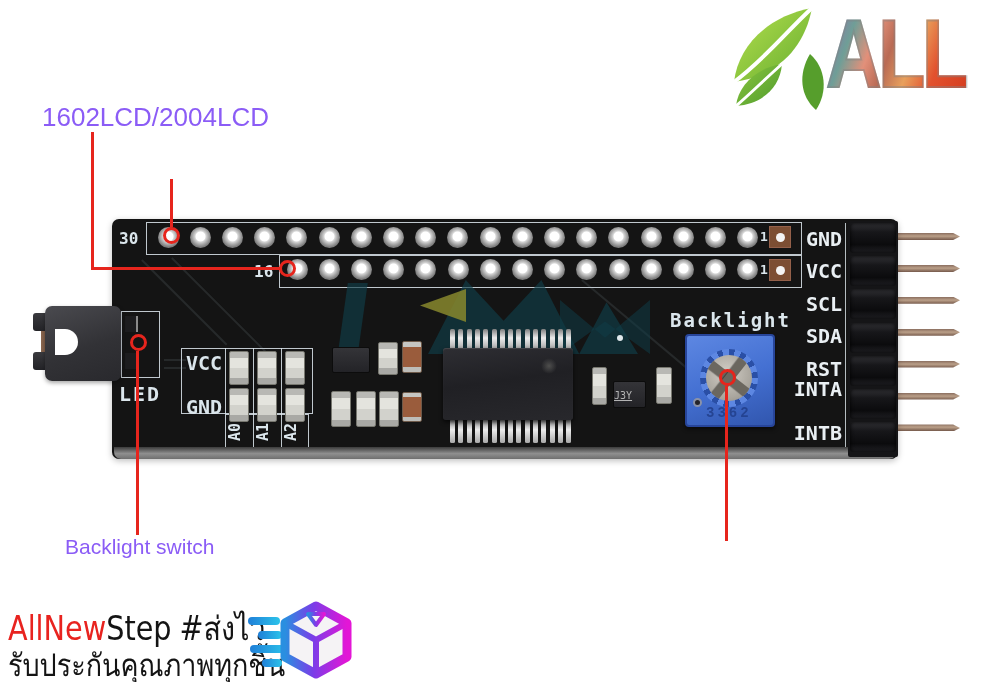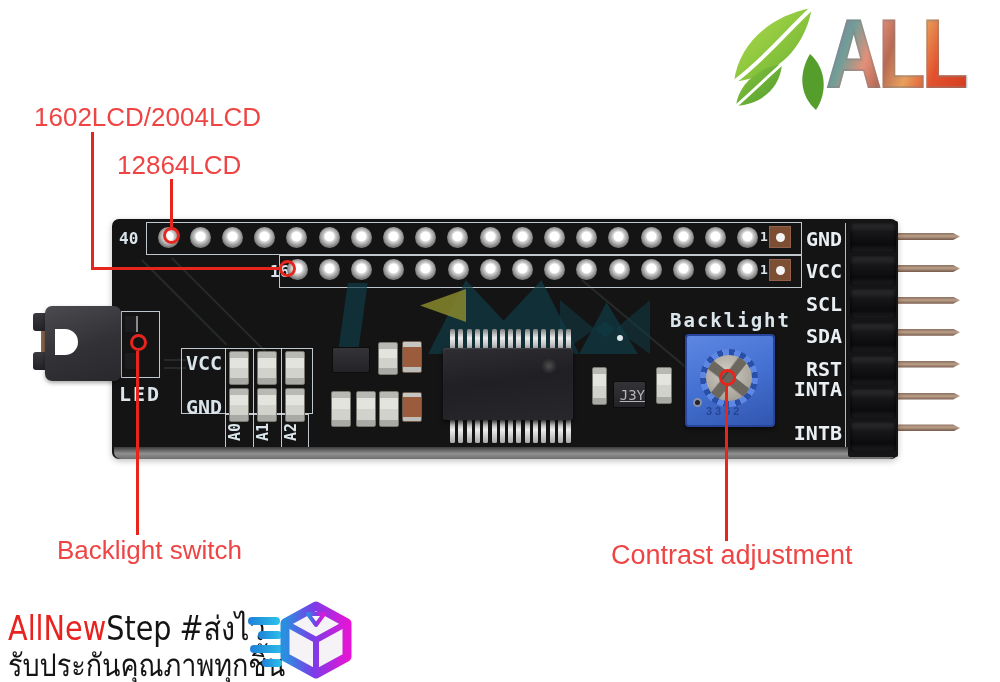--- a/index.html
+++ b/index.html
@@ -1,21 +1,21 @@
 <!DOCTYPE html>
 <html><head>
 <meta charset="utf-8">
 <style>
   html,body{margin:0;padding:0;background:#fff;}
   #stage{position:relative;width:1000px;height:682px;background:#ffffff;overflow:hidden;
          font-family:"Liberation Sans",sans-serif;}
   #stage *{position:absolute;box-sizing:border-box;}
 
   
-  .ann-text{color:#ef4444;font-size:26px;font-weight:500;letter-spacing:0;white-space:nowrap;z-index:60;}
+  .ann-text{color:#8b5cf6;font-size:26px;font-weight:500;letter-spacing:0;white-space:nowrap;z-index:60;margin-left:8px;}
   .red-line{background:#e6251d;z-index:55;}
   .red-circle{width:17px;height:17px;border:3px solid #e6251d;border-radius:50%;background:transparent;z-index:56;}
 
   
   #site-logo{left:726px;top:4px;width:270px;height:112px;z-index:30;}
   #logo-all{left:100px;top:2px;font-size:96px;font-weight:bold;line-height:1;letter-spacing:-4px;
     transform:scaleX(.80);transform-origin:left top;
     background:linear-gradient(115deg,#9a63b0 0%,#6f9e97 20%,#e2907a 34%,#b96a54 46%,#e8a05c 60%,#e2512e 76%,#d43c1f 100%);
     -webkit-background-clip:text;background-clip:text;color:transparent;
     -webkit-text-stroke:2px rgba(130,130,130,.45);}
@@ -48,21 +48,21 @@
      clip-path:polygon(100% 0,100% 100%,0 50%);z-index:1;}
 
   .hole{width:21px;height:21px;border-radius:50%;z-index:3;
     background:radial-gradient(circle at 50% 45%,#ffffff 0 4.5px,#d6d6d6 5.5px,#a8a8a8 8px,#7d7d7d 10.5px);}
   .pad-square{width:22px;height:22px;background:#7c4e33;border:1px solid #94604a;z-index:3;}
   .pad-square::after{content:"";position:absolute;left:6px;top:6px;width:9px;height:9px;border-radius:50%;background:#f4f4f4;}
 
   #row20-box{left:34px;top:3px;width:656px;height:33px;}
   #row16-box{left:167px;top:36px;width:523px;height:33px;}
   #row20-label{left:7px;top:10px;font-size:16px;}
-  #row16-label{left:158px;top:43px;font-size:16px;}
+  #row16-label{left:142px;top:43px;font-size:16px;}
   .pin1-label{left:646px;width:12px;font-size:13px;text-align:center;}
 
   #pcb-watermark{left:146px;top:77px;font-size:28px;font-weight:bold;white-space:nowrap;z-index:4;}
   #pcb-watermark .red{color:#c2201f;position:static;text-shadow:0 1px 1px #000;}
   #pcb-watermark .gray{color:#8e959b;position:static;text-shadow:0 1px 1px #000;}
 
   
   #led-box{left:9px;top:92px;width:39px;height:67px;}
   #led-label{left:7px;top:163px;font-size:20px;letter-spacing:2px;}
   .hdr-pin2{left:13px;width:13px;height:16px;background:#1c1c1e;border-right:2px solid #8a8a8a;z-index:3;}
@@ -87,33 +87,33 @@
     background:linear-gradient(172deg,#2e2e33,#202024 45%,#28282c);
     box-shadow:0 2px 4px rgba(0,0,0,.7), inset 0 1px 1px rgba(255,255,255,.12);}
   #chip::after{content:"";position:absolute;right:16px;top:10px;width:16px;height:16px;border-radius:50%;
     background:radial-gradient(circle,rgba(160,160,150,.35),rgba(160,160,150,0) 70%);}
   .chip-pin{width:5px;border-radius:1.5px;z-index:3;
     background:linear-gradient(180deg,#7e7e7e,#ececec 45%,#a8a8a8);}
   #silk-dot{left:505px;top:116px;width:6px;height:6px;border-radius:50%;background:#e0e8ec;z-index:3;}
 
   
   .sot{background:linear-gradient(180deg,#343438,#232327);border:1px solid #0c0c0c;border-radius:2px;z-index:3;
-       color:#b4b4b4;font-family:"DejaVu Sans Mono",monospace;font-size:14px;text-align:right;text-decoration:underline;}
+       color:#b4b4b4;font-family:"DejaVu Sans Mono",monospace;font-size:10px;text-align:left;text-decoration:underline;}
 
   
   #trimpot{left:573px;top:115px;width:90px;height:93px;border:2px solid #27459a;border-radius:4px;z-index:4;
     background:linear-gradient(160deg,#5d87e2,#4470d2 50%,#3156ae);box-shadow:0 2px 4px rgba(0,0,0,.6);}
   #pot-teeth{left:588px;top:130px;width:58px;height:58px;border-radius:50%;z-index:5;
     background:repeating-conic-gradient(#2a4fa6 0deg 12deg,#5d87e2 12deg 25.7deg);}
   #pot-dial{left:594px;top:136px;width:46px;height:46px;border-radius:50%;overflow:hidden;z-index:6;
     background:radial-gradient(circle at 45% 40%,#d2cec6,#aaa69e 65%,#8a867e);}
   .pot-slot{left:-4px;top:19px;width:54px;height:9px;background:#6b675f;box-shadow:0 1px 1px rgba(0,0,0,.4);}
   #pot-hole{left:581px;top:179px;width:9px;height:9px;border-radius:50%;background:#23232a;border:2px solid #8a92a8;z-index:6;}
-  #pot-code{left:594px;top:186px;font-size:11px;color:#23418e;z-index:6;opacity:.9;
-    font-family:Liberation Sans, sans-serif;font-weight:bold;letter-spacing:3px;}
+  #pot-code{left:594px;top:186px;font-size:14px;color:#23418e;z-index:6;opacity:.9;
+    font-family:Liberation Mono, monospace;font-weight:bold;letter-spacing:3px;}
   #contrast-silk{left:558px;top:90px;font-size:19px;letter-spacing:2px;}
 
   
   .pin-label{left:650px;width:80px;text-align:right;font-size:20px;z-index:4;
     color:#e9eff3;font-family:"DejaVu Sans Mono","Liberation Mono",monospace;font-weight:bold;}
   #conn-silkline{left:733px;top:4px;width:0;height:232px;border-left:1.5px solid rgba(222,232,238,.8);}
   #connector{left:736px;top:2px;width:50px;height:236px;background:#151517;border-radius:2px;z-index:4;}
   .socket{left:738px;width:46px;height:30px;border-radius:3px;z-index:5;
     background:linear-gradient(180deg,#323236,#17171a 30%,#0b0b0d 72%,#222226);
     box-shadow:inset 0 0 4px #000;}
@@ -156,47 +156,45 @@
       <path d="M84,48 C72,68 74,90 90,104 C102,86 100,62 84,48 Z" fill="#569e2c"></path>
     </svg>
     <div id="logo-all">ALL</div>
   </div>
 
   <div class="ann-text" style="left:34px;top:102px">1602LCD/2004LCD</div>
   <div class="red-line" style="left:91px;top:132px;width:3px;height:137px"></div>
   <div class="red-line" style="left:91px;top:267px;width:189px;height:3px"></div>
   <div class="red-circle" style="left:279px;top:260px"></div>
 
-  <div class="ann-text" style="left:117px;top:150px">12864LCD</div>
   <div class="red-line" style="left:170px;top:179px;width:3px;height:48px"></div>
   <div class="red-circle" style="left:163px;top:227px"></div>
 
   <div class="red-circle" style="left:130px;top:334px;z-index:57"></div>
   <div class="red-line" style="left:136px;top:351px;width:3px;height:184px"></div>
-  <div class="ann-text" style="left:57px;top:535px;font-size:26px">Backlight switch</div>
+  <div class="ann-text" style="left:57px;top:535px;font-size:21px">Backlight switch</div>
 
   <div class="red-circle" style="left:719px;top:369px;z-index:57"></div>
   <div class="red-line" style="left:725px;top:386px;width:3px;height:155px"></div>
-  <div class="ann-text" style="left:611px;top:540px;font-size:27px">Contrast adjustment</div>
 
   <div id="pcb">
 
     <div class="trace" style="left:30px;top:40px;width:120px;transform:rotate(45deg)"></div>
     <div class="trace" style="left:60px;top:38px;width:140px;transform:rotate(45deg)"></div>
     <div class="trace" style="left:470px;top:60px;width:150px;transform:rotate(40deg)"></div>
     <div class="trace" style="left:52px;top:140px;width:22px"></div>
     <div class="trace" style="left:52px;top:148px;width:22px"></div>
     <div class="wm-teal" style="left:231px;top:64px;width:20px;height:68px;transform:skewX(-8deg)"></div>
     <div class="wm-teal" style="left:316px;top:61px;width:210px;height:74px;clip-path:polygon(0 100%,18% 0,36% 55%,54% 0,72% 100%,85% 30%,100% 100%)"></div>
     <div class="wm-teal" style="left:448px;top:81px;width:90px;height:54px;clip-path:polygon(0 0,50% 70%,100% 0,100% 100%,50% 40%,0 100%);opacity:.8"></div>
     <div id="wm-tri"></div>
 
     <div class="silk" id="row20-box"></div>
     <div class="silk" id="row16-box"></div>
-    <div class="silk-text" id="row20-label">40</div>
+    <div class="silk-text" id="row20-label">30</div>
     <div class="silk-text" id="row16-label">16</div>
     <div class="silk-text pin1-label" style="top:10px">1</div>
     <div class="silk-text pin1-label" style="top:43px">1</div>
 
 
     <div class="silk" id="led-box"></div>
     <div class="hdr-pin2" style="top:97px"></div>
     <div class="hdr-pin2" style="top:134px"></div>
     <div class="silk-text" id="led-label">LED</div>
 

